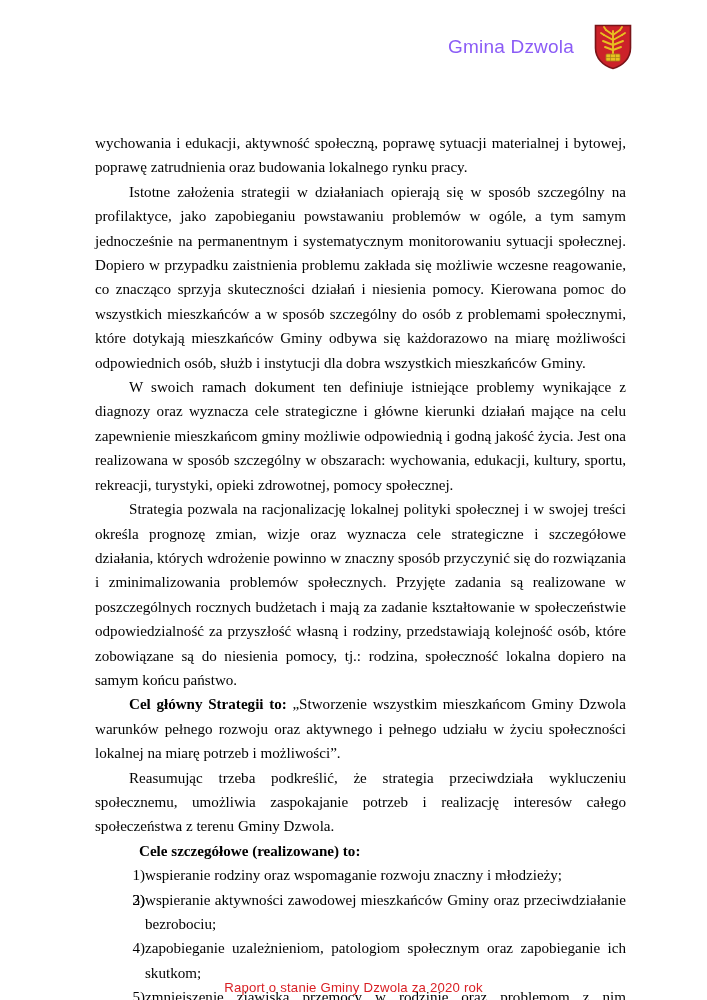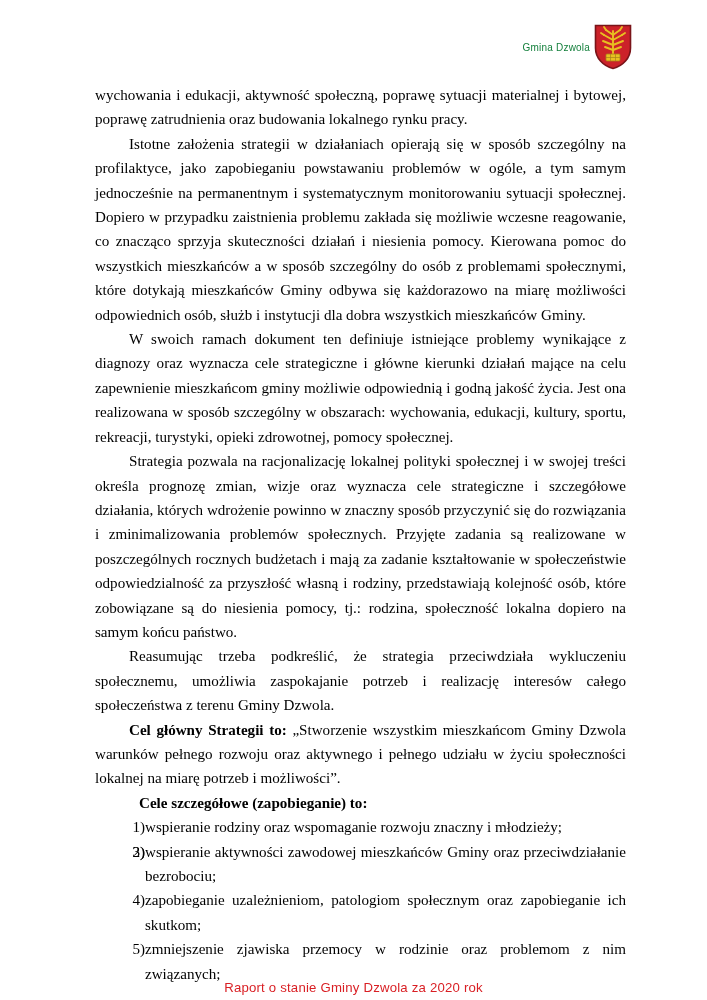--- a/index.html
+++ b/index.html
@@ -24,24 +24,24 @@
     width: 707px;
     height: 58px;
     display: flex;
     align-items: center;
     justify-content: flex-end;
     padding-right: 75px;
     box-sizing: border-box;
   }
   .header-title {
     font-family: "Liberation Sans", "DejaVu Sans", sans-serif;
-    font-size: 10px;
-    color: #15803d;
+    font-size: 19px;
+    color: #8b5cf6;
     letter-spacing: 0.2px;
-    margin-right: 4px;
+    margin-right: 20px;
     white-space: nowrap;
   }
   .coat-of-arms {
     width: 38px;
     height: 46px;
     display: block;
   }
 
   
   .doc-body {
@@ -54,20 +54,21 @@
     margin: 0;
     font-size: 15.1px;
     line-height: 24.4px;
     text-align: justify;
     text-justify: inter-word;
     hyphens: none;
     text-indent: 34px;
   }
   p.para.no-indent {
     text-indent: 0;
+    margin-top: 48px;
   }
   .b {
     font-weight: bold;
   }
   .sub-head {
     margin: 0;
     font-size: 15.1px;
     line-height: 24.4px;
     font-weight: bold;
     text-indent: 44px;
@@ -164,25 +165,25 @@
 <div class="doc-body">
 
   <p class="para no-indent">wychowania i edukacji, aktywność społeczną, poprawę sytuacji materialnej i bytowej, poprawę zatrudnienia oraz budowania lokalnego rynku pracy.</p>
 
   <p class="para">Istotne założenia strategii w działaniach opierają się w sposób szczególny na profilaktyce, jako zapobieganiu powstawaniu problemów w ogóle, a tym samym jednocześnie na permanentnym i systematycznym monitorowaniu sytuacji społecznej. Dopiero w przypadku zaistnienia problemu zakłada się możliwie wczesne reagowanie, co znacząco sprzyja skuteczności działań i niesienia pomocy. Kierowana pomoc do wszystkich mieszkańców a w sposób szczególny do osób z problemami społecznymi, które dotykają mieszkańców Gminy odbywa się każdorazowo na miarę możliwości odpowiednich osób, służb i instytucji dla dobra wszystkich mieszkańców Gminy.</p>
 
   <p class="para">W swoich ramach dokument ten definiuje istniejące problemy wynikające z diagnozy oraz wyznacza cele strategiczne i główne kierunki działań mające na celu zapewnienie mieszkańcom gminy możliwie odpowiednią i godną jakość życia. Jest ona realizowana w sposób szczególny w obszarach: wychowania, edukacji, kultury, sportu, rekreacji, turystyki, opieki zdrowotnej, pomocy społecznej.</p>
 
   <p class="para">Strategia pozwala na racjonalizację lokalnej polityki społecznej i w swojej treści określa prognozę zmian, wizje oraz wyznacza cele strategiczne i szczegółowe działania, których wdrożenie powinno w znaczny sposób przyczynić się do rozwiązania i zminimalizowania problemów społecznych. Przyjęte zadania są realizowane w poszczególnych rocznych budżetach i mają za zadanie kształtowanie w społeczeństwie odpowiedzialność za przyszłość własną i rodziny, przedstawiają kolejność osób, które zobowiązane są do niesienia pomocy, tj.: rodzina, społeczność lokalna dopiero na samym końcu państwo.</p>
 
+  <p class="para"><span class="b">Cel główny Strategii to:</span><span> „Stworzenie wszystkim mieszkańcom Gminy Dzwola warunków pełnego rozwoju oraz aktywnego i pełnego udziału w życiu społeczności lokalnej na miarę potrzeb i możliwości”.</span></p>
+
   <p class="para">Reasumując trzeba podkreślić, że strategia przeciwdziała wykluczeniu społecznemu, umożliwia zaspokajanie potrzeb i realizację interesów całego społeczeństwa z terenu Gminy Dzwola.</p>
 
-  <p class="para"><span class="b">Cel główny Strategii to:</span><span> „Stworzenie wszystkim mieszkańcom Gminy Dzwola warunków pełnego rozwoju oraz aktywnego i pełnego udziału w życiu społeczności lokalnej na miarę potrzeb i możliwości”.</span></p>
-
-  <p class="sub-head">Cele szczegółowe (zapobieganie) to:</p>
+  <p class="sub-head">Cele szczegółowe (realizowane) to:</p>
 
   <ol class="goal-list">
     <li>
       <span class="num">1)</span>
       <span>wspieranie rodziny oraz wspomaganie rozwoju znaczny i młodzieży;</span>
     </li>
     <li>
       <span class="num">2)</span>
     </li>
     <li>

